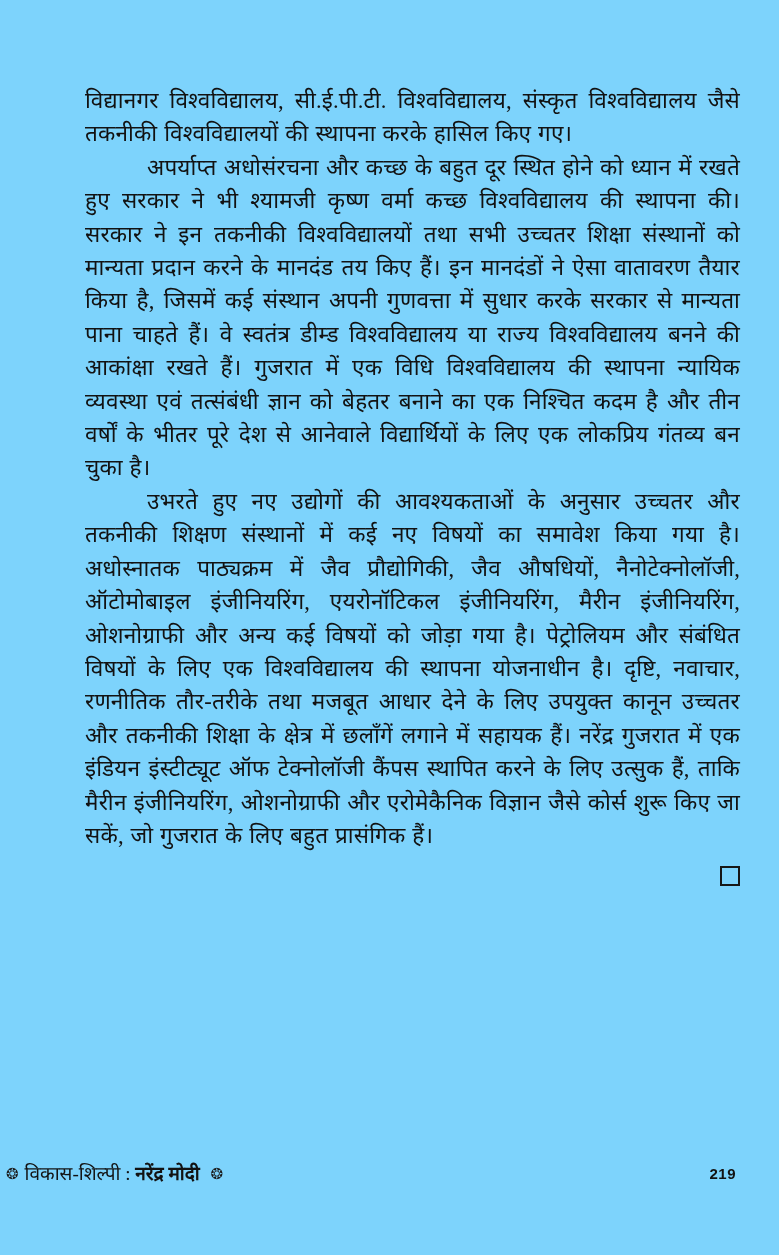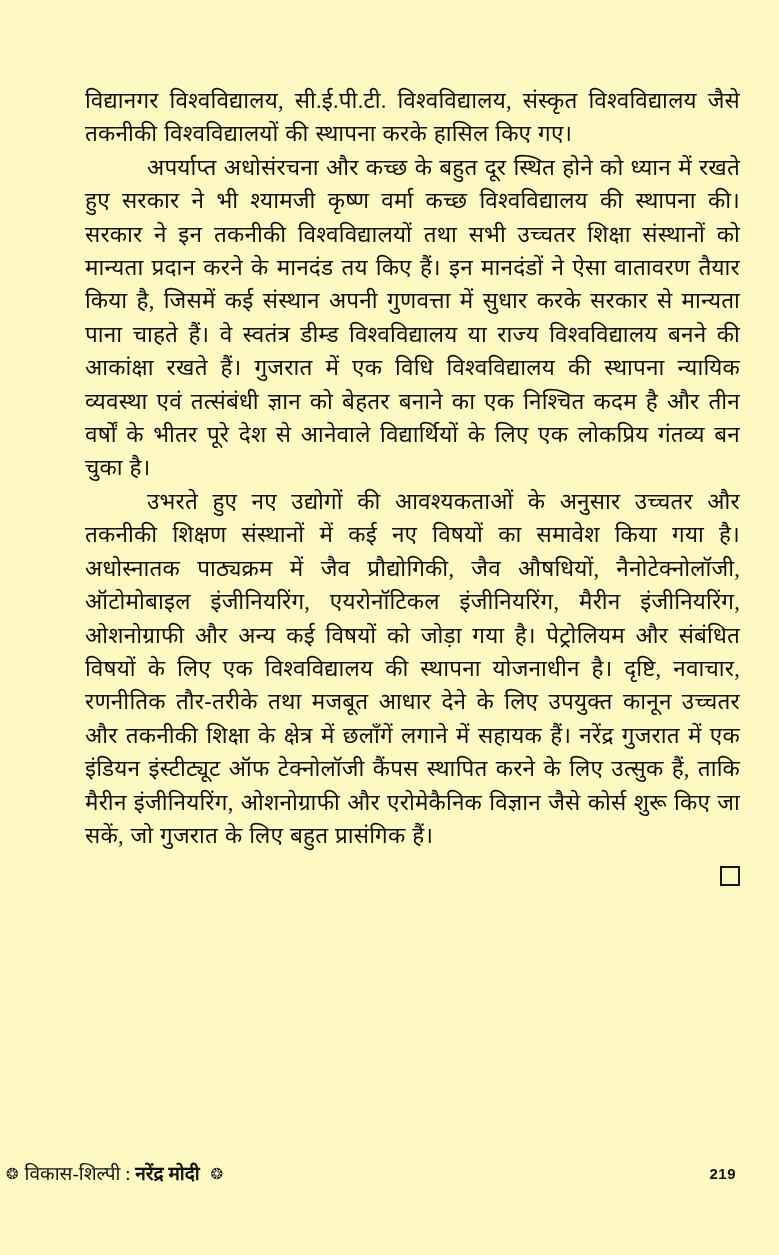--- a/index.html
+++ b/index.html
@@ -5,21 +5,21 @@
   html, body {
     margin: 0;
     padding: 0;
     background: #e8e8e8;
   }
   .page {
     position: relative;
     width: 779px;
     height: 1255px;
     margin: 0 auto;
-    background: #fef9c3;
+    background: #7dd3fc;
     color: #121212;
     font-family: "Liberation Serif", "DejaVu Serif", serif;
     overflow: hidden;
     box-sizing: border-box;
   }
   .text-block {
     position: absolute;
     left: 85px;
     top: 84px;
     width: 655px;

